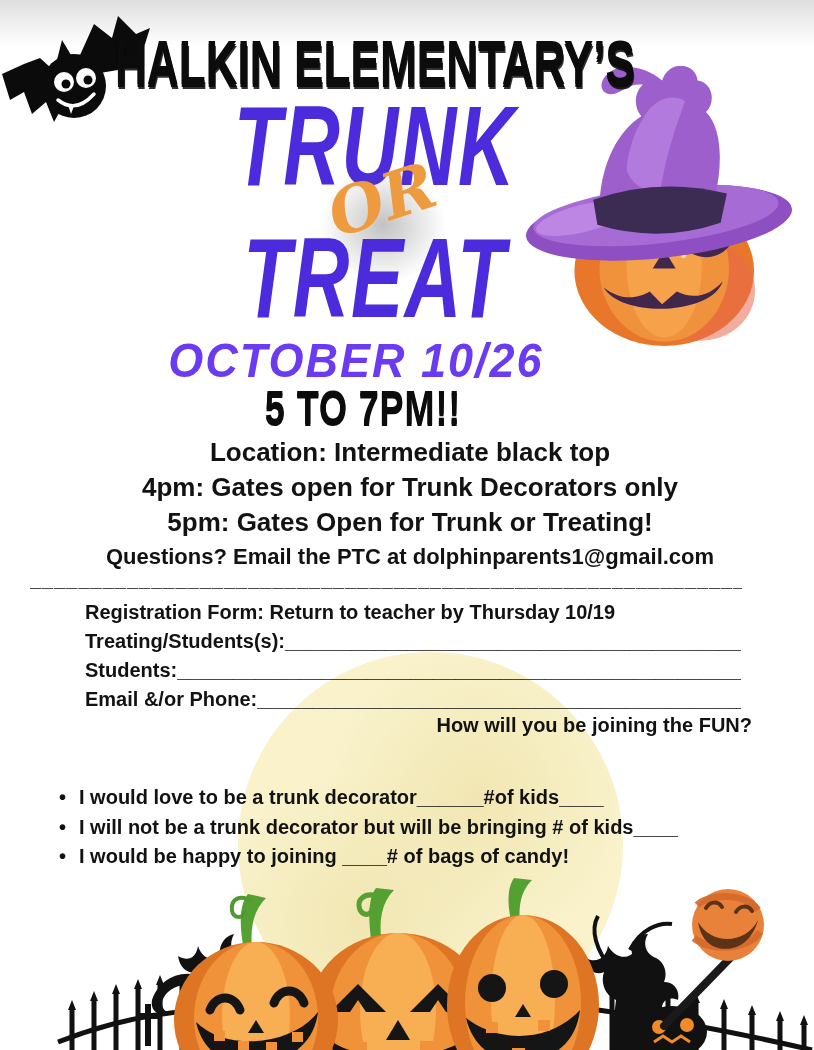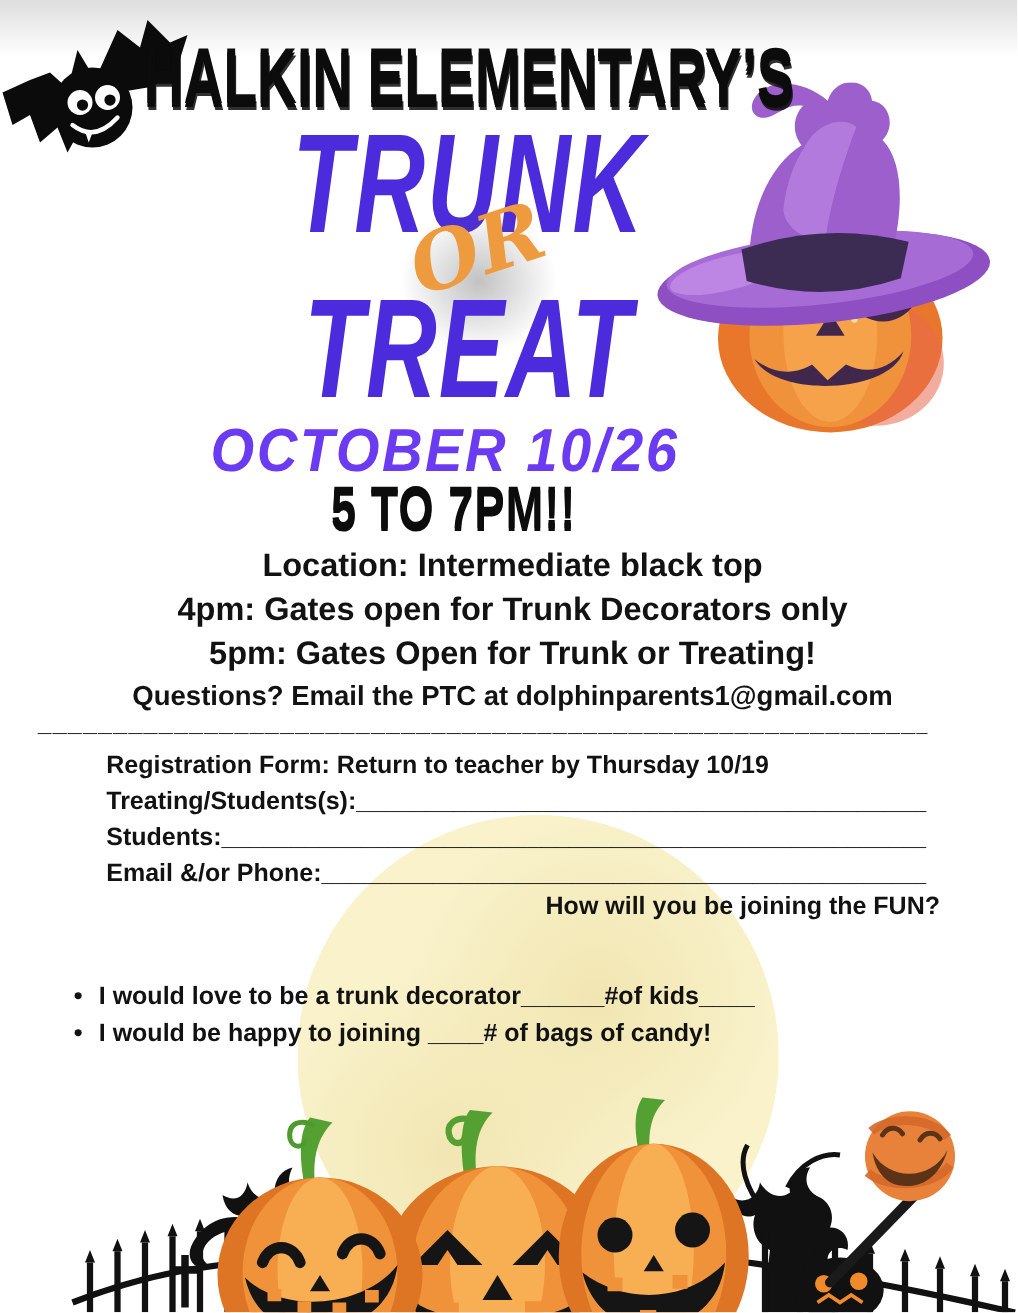--- a/index.html
+++ b/index.html
@@ -130,20 +130,21 @@
     <div class="form-row">Registration Form: Return to teacher by Thursday 10/19</div>
     <div class="form-row"><span>Treating/Students(s):</span><span>________________________________________________________</span></div>
     <div class="form-row"><span>Students:</span><span>________________________________________________________</span></div>
     <div class="form-row"><span>Email &amp;/or Phone:</span><span>________________________________________________________</span></div>
   </div>
 
   <div id="fun-header" class="abs">How will you be joining the FUN?</div>
 
   <ul id="options-list" class="abs">
     <li><span class="dot">•</span><span>I would love to be a trunk decorator______#of kids____</span></li>
+    <li><span class="dot">•</span><span>I will not be a trunk decorator but will be bringing # of kids____</span></li>
     <li><span class="dot">•</span><span>I would be happy to joining ____# of bags of candy!</span></li>
   </ul>
 
   <svg id="scene-art" class="abs" viewBox="0 845 814 205">
 
     <g stroke="#111111" fill="#111111">
       <path d="M58,1042 Q160,1002 268,1010" stroke-width="5" fill="none"></path>
       <path d="M72,1010 V1050 M94,1001 V1050 M116,994 V1050 M138,989 V1050 M160,985 V1050 M182,984 V1050 M204,983 V1050 M226,983 V1050 M248,984 V1050" stroke-width="5" fill="none"></path>
       <path d="M68,1010 L76,1010 L72,1000 z M90,1001 L98,1001 L94,991 z M112,994 L120,994 L116,984 z M134,989 L142,989 L138,979 z M156,985 L164,985 L160,975 z M178,984 L186,984 L182,974 z M200,983 L208,983 L204,973 z M222,983 L230,983 L226,973 z M244,984 L252,984 L248,974 z" stroke="none"></path>
       <path d="M148,1004 V1046 M138,1016 H158" stroke-width="6" fill="none"></path>

